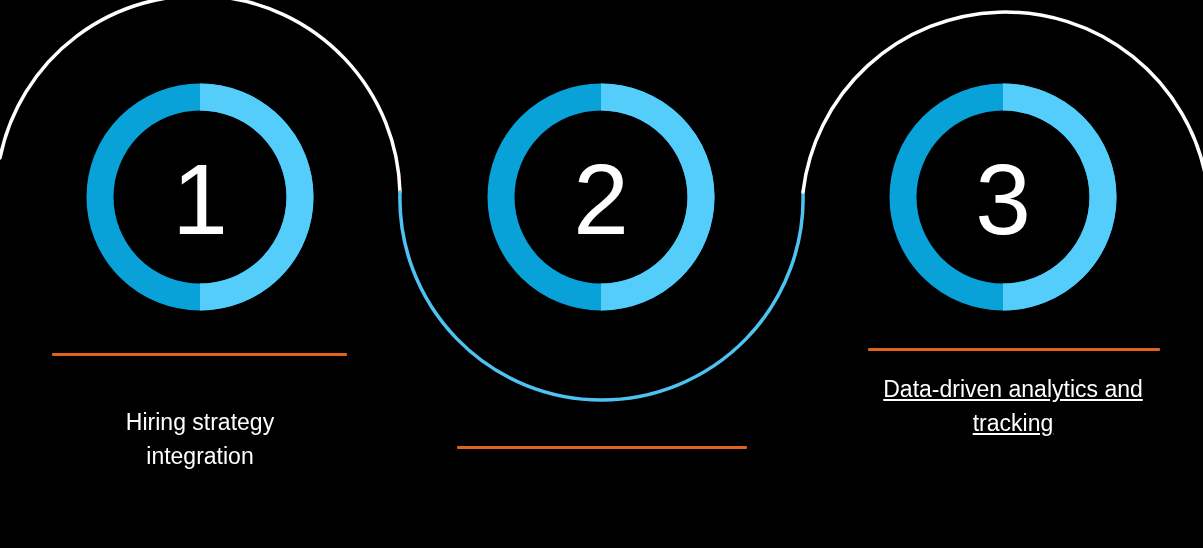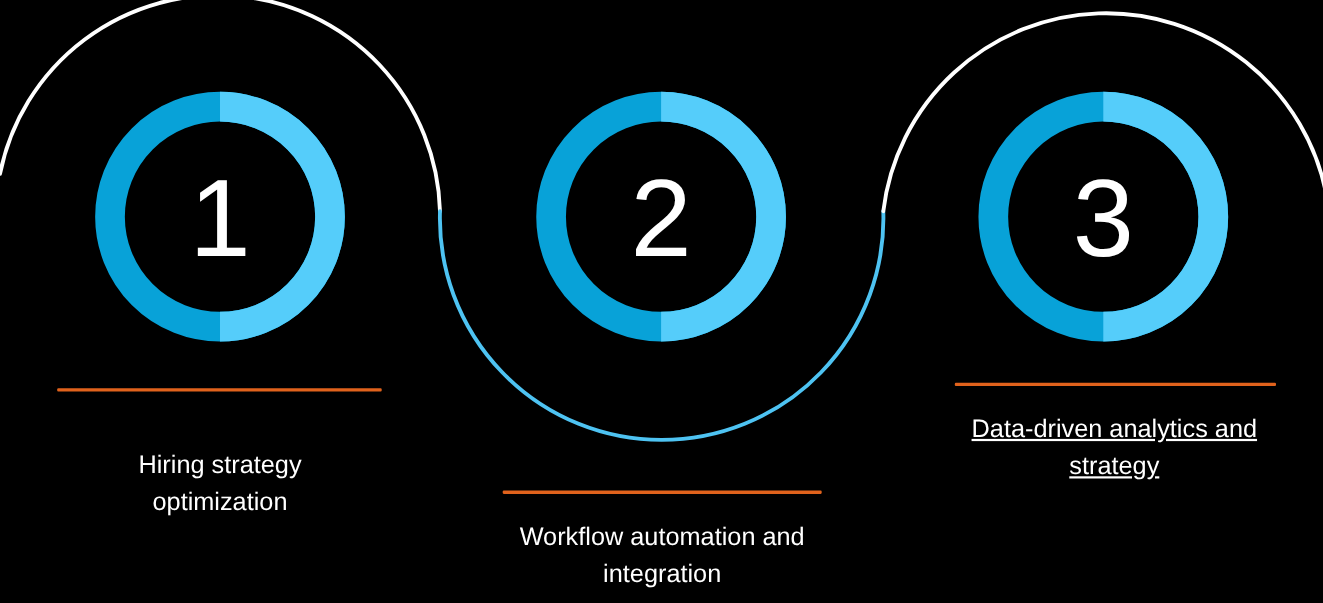--- a/index.html
+++ b/index.html
@@ -72,24 +72,20 @@
     <rect x="457" y="446" width="290" height="3" rx="1" fill="#E0621C"></rect>
     <rect x="868" y="348" width="292" height="3" rx="1" fill="#E0621C"></rect>
   </svg>
 
   <div class="step-number n1">1</div>
   <div class="step-number n2">2</div>
   <div class="step-number n3">3</div>
 
   <div class="step-label l1">
     <div>Hiring strategy</div>
-    <div>optimization</div>
-  </div>
-  <div class="step-label l2">
-    <div>Workflow automation and</div>
     <div>integration</div>
   </div>
   <div class="step-label l3">
     <div>Data-driven analytics and</div>
-    <div>strategy</div>
+    <div>tracking</div>
   </div>
 
 </div>
 
 </body></html>

